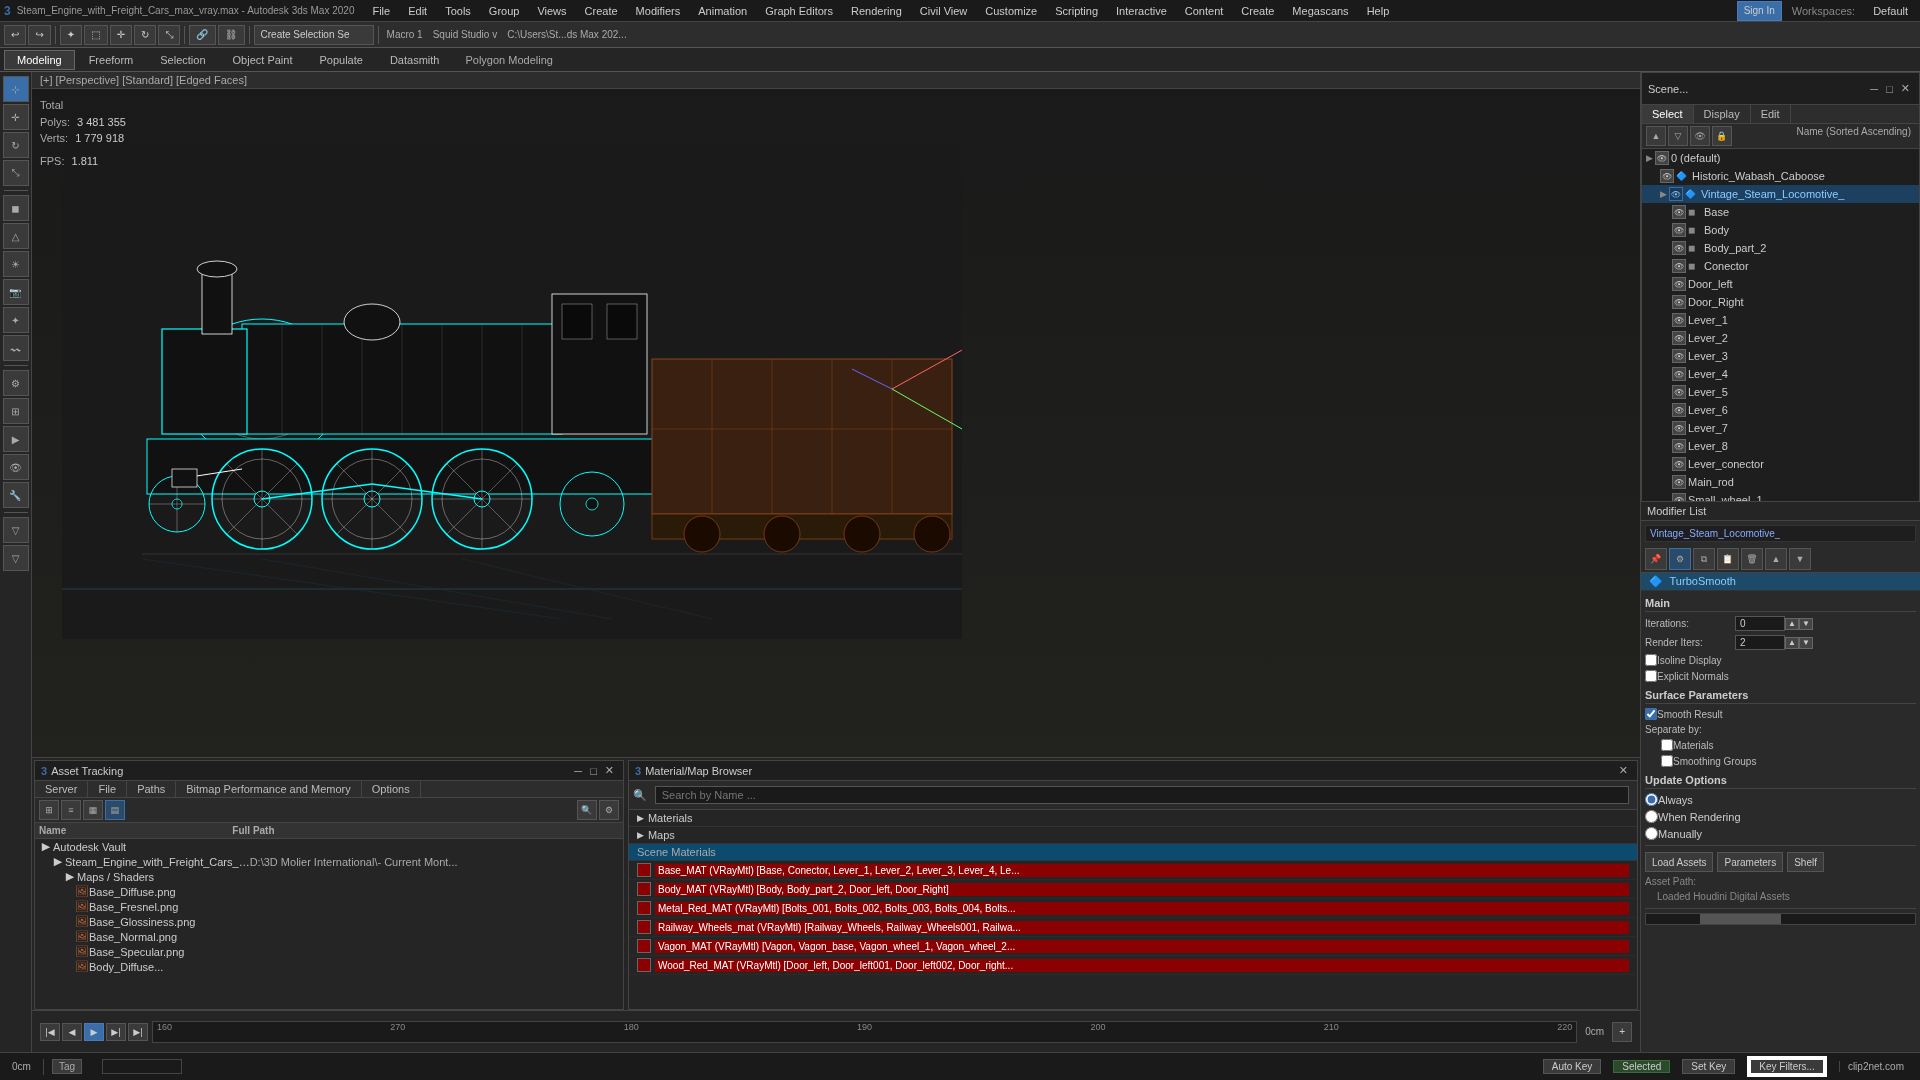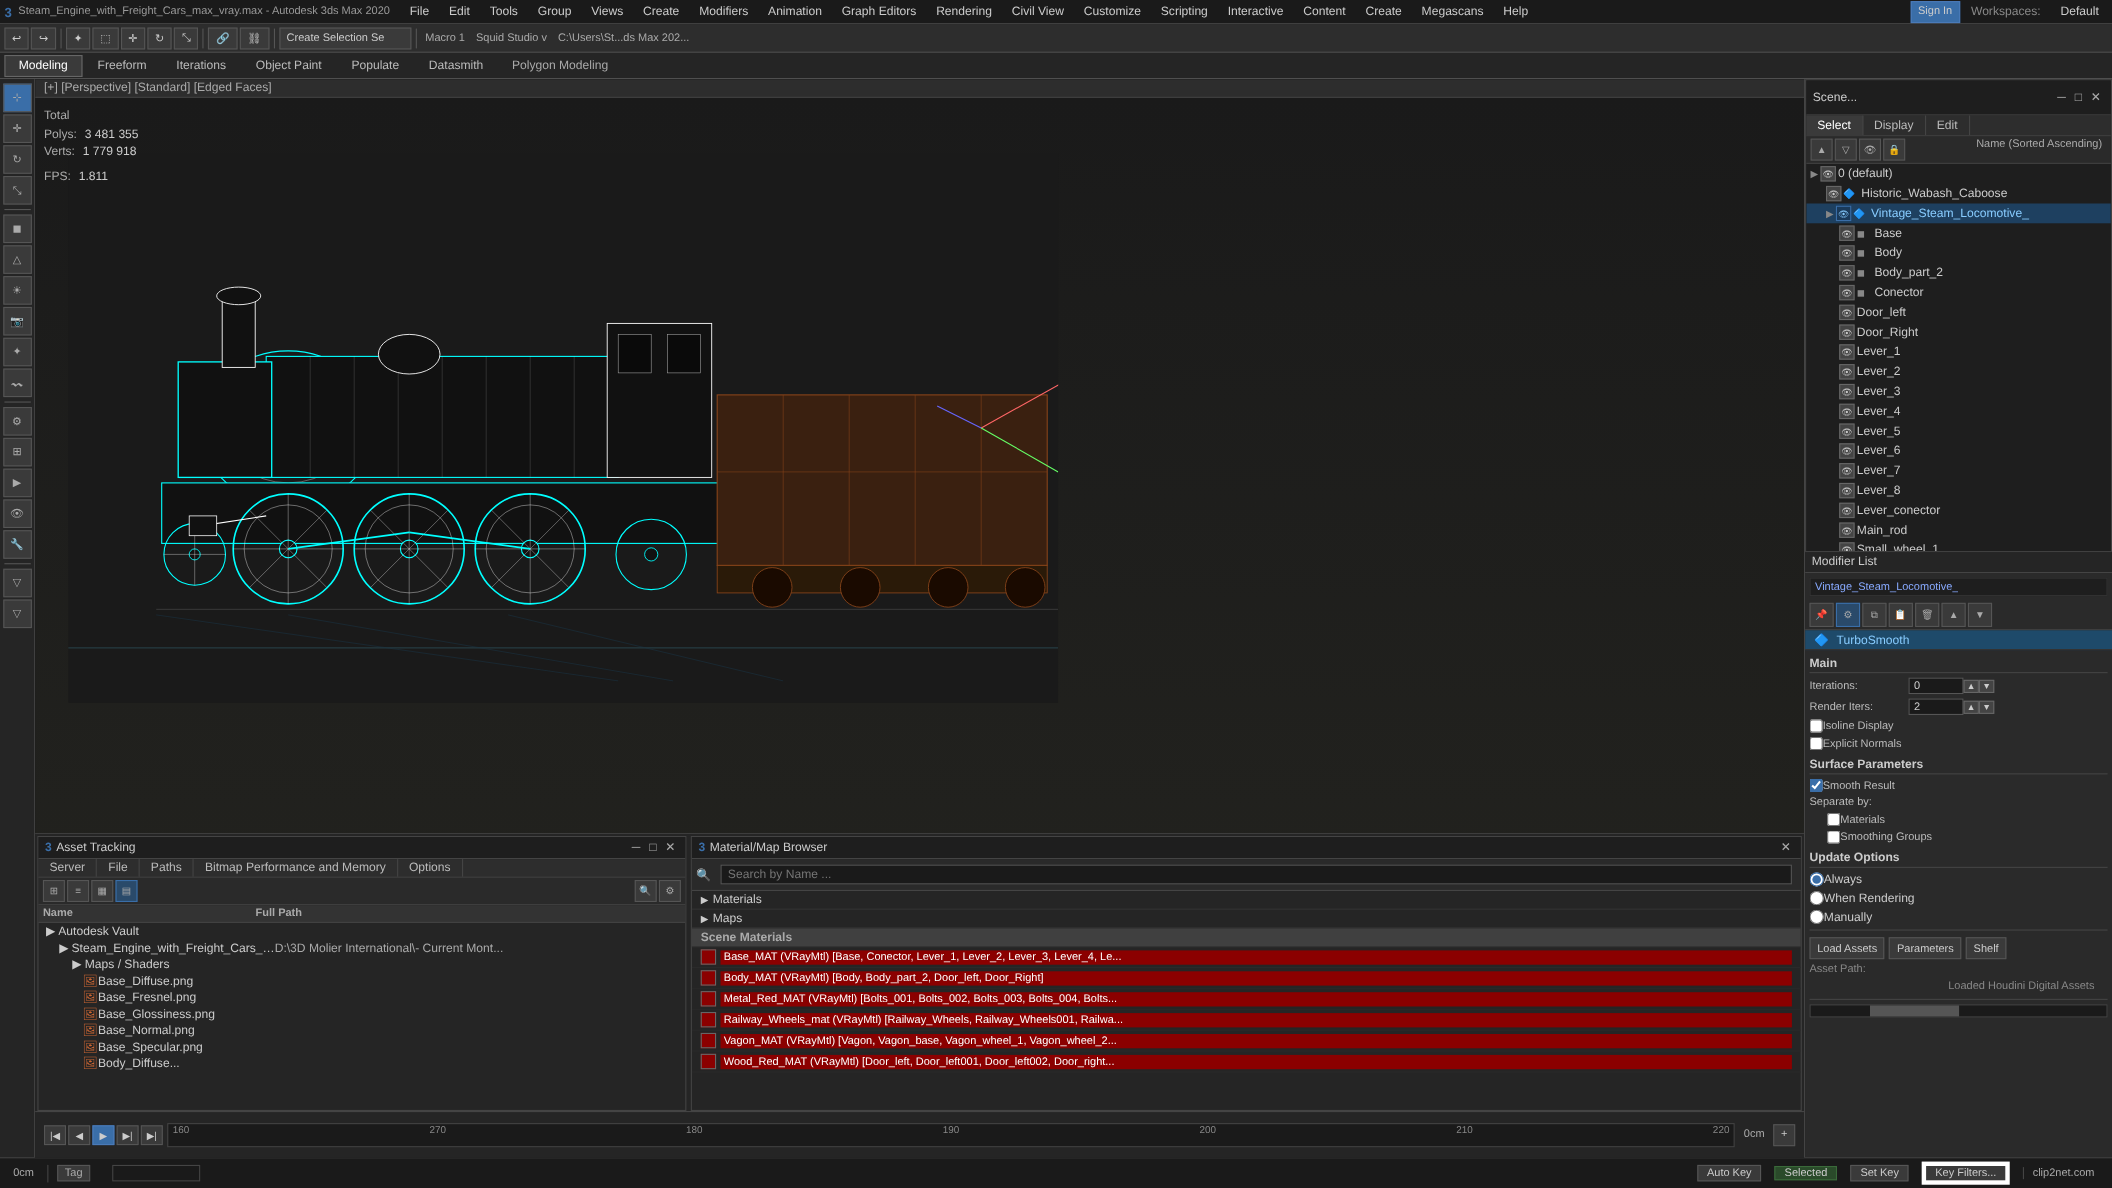--- a/index.html
+++ b/index.html
@@ -155,21 +155,21 @@
   <button class="toolbar-btn" style="width:120px; text-align:left;">Create Selection Se</button>
   <div class="toolbar-separator"></div>
   <span style="font-size:10px; color:#aaa; padding:0 4px;">Macro 1</span>
   <span style="font-size:10px; color:#aaa; padding:0 4px;">Squid Studio v</span>
   <span style="font-size:10px; color:#aaa; padding:0 4px;">C:\Users\St...ds Max 202...</span>
 </div>
 
 <div id="mode-tabs">
   <div class="mode-tab active">Modeling</div>
   <div class="mode-tab">Freeform</div>
-  <div class="mode-tab">Iterations</div>
+  <div class="mode-tab">Selection</div>
   <div class="mode-tab">Object Paint</div>
   <div class="mode-tab">Populate</div>
   <div class="mode-tab">Datasmith</div>
   <span style="font-size:11px; color:#aaa; margin-left:12px;">Polygon Modeling</span>
 </div>
 
 <div id="main-layout">
 
   <div id="left-icons">
     <div class="icon-btn" style="background:#3a6ea8;">⊹</div>
@@ -530,21 +530,21 @@
 
         <div style="border-top: 1px solid #444; padding-top: 4px; margin-top: 4px;">
           <div style="display:flex; gap:4px; padding: 2px 0;">
             <button class="toolbar-btn">Load Assets</button>
             <button class="toolbar-btn">Parameters</button>
             <button class="toolbar-btn">Shelf</button>
           </div>
           <div style="padding: 2px 0; font-size:10px; color:#888;">
             <span>Asset Path:</span>
           </div>
-          <div style="padding: 2px 12px; font-size:10px; color:#888;text-align:right;">
+          <div style="padding: 2px 12px; font-size:10px; color:#888;">
             <span>Loaded Houdini Digital Assets</span>
           </div>
         </div>
 
         <div style="display:flex; margin-top:4px; border-top:1px solid #444; padding-top:4px;">
           <div style="flex:1; height:12px; background:#1a1a1a; border:1px solid #444; position:relative;">
             <div style="position:absolute; left:20%; right:50%; top:0; bottom:0; background:#555;"></div>
           </div>
         </div>
       </div>
@@ -659,21 +659,21 @@
       <input id="material-search" type="text" style="background: rgb(26, 26, 26); border: 1px solid rgb(85, 85, 85); color: rgb(204, 204, 204); padding: 2px 6px; font-size: 11px; flex: 1 1 0%;" placeholder="Search by Name ...">
     </div>
     <div class="mat-category">
       <span style="font-size:9px;">▶</span>
       <span>Materials</span>
     </div>
     <div class="mat-category">
       <span style="font-size:9px;">▶</span>
       <span>Maps</span>
     </div>
-    <div style="padding:2px 8px; font-size:11px; color:#aaa; background:#404040; border-bottom:1px solid #333; font-weight:bold;">
+    <div style="padding:2px 8px; font-size:11px; color:#aaa; background:#0c4a6e; border-bottom:1px solid #333; font-weight:normal;">
       <span>Scene Materials</span>
     </div>
     <div id="mat-list">
       <div class="mat-row">
         <div class="mat-color" style="background:#8b0000;"></div>
         <span class="mat-name" style="background:#8b0000; color:#fff; padding:1px 3px; font-size:10px;">Base_MAT (VRayMtl) [Base, Conector, Lever_1, Lever_2, Lever_3, Lever_4, Le...</span>
       </div>
       <div class="mat-row">
         <div class="mat-color" style="background:#8b0000;"></div>
         <span class="mat-name" style="background:#8b0000; color:#fff; padding:1px 3px; font-size:10px;">Body_MAT (VRayMtl) [Body, Body_part_2, Door_left, Door_Right]</span>

